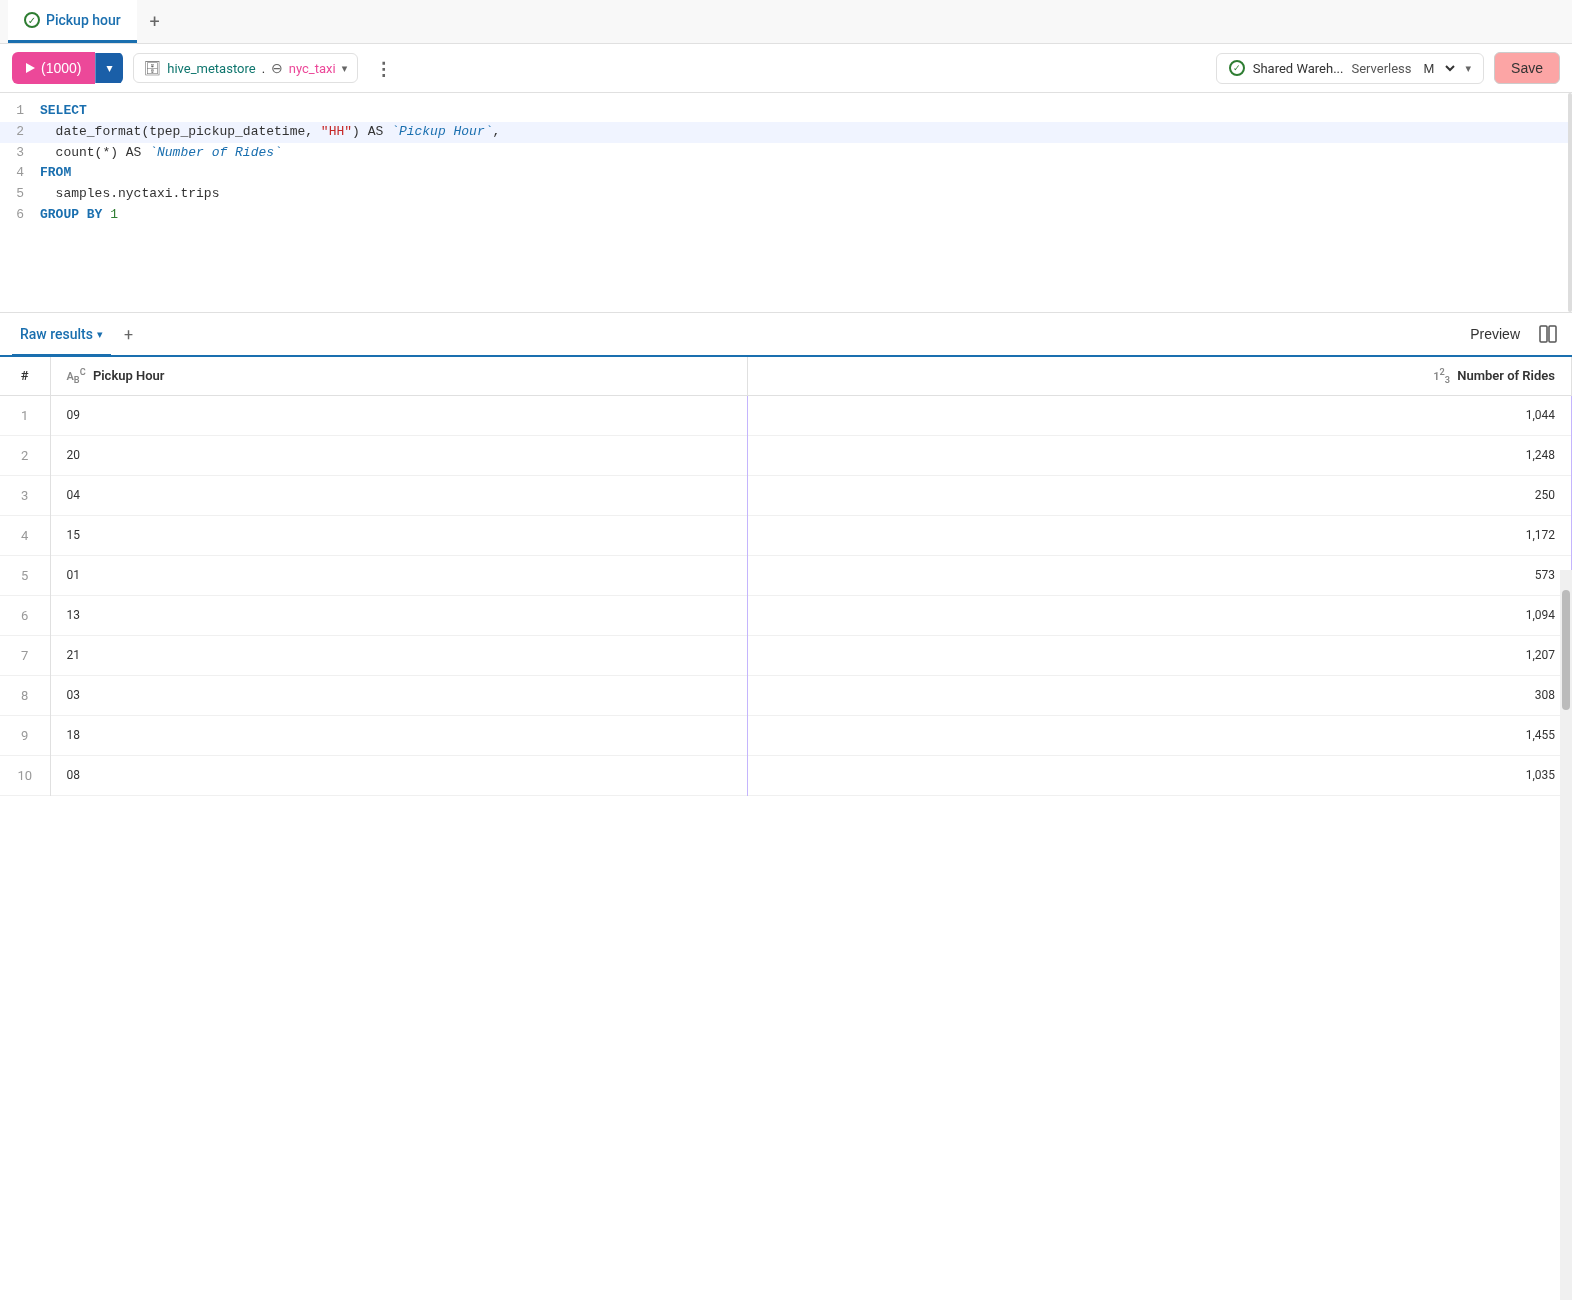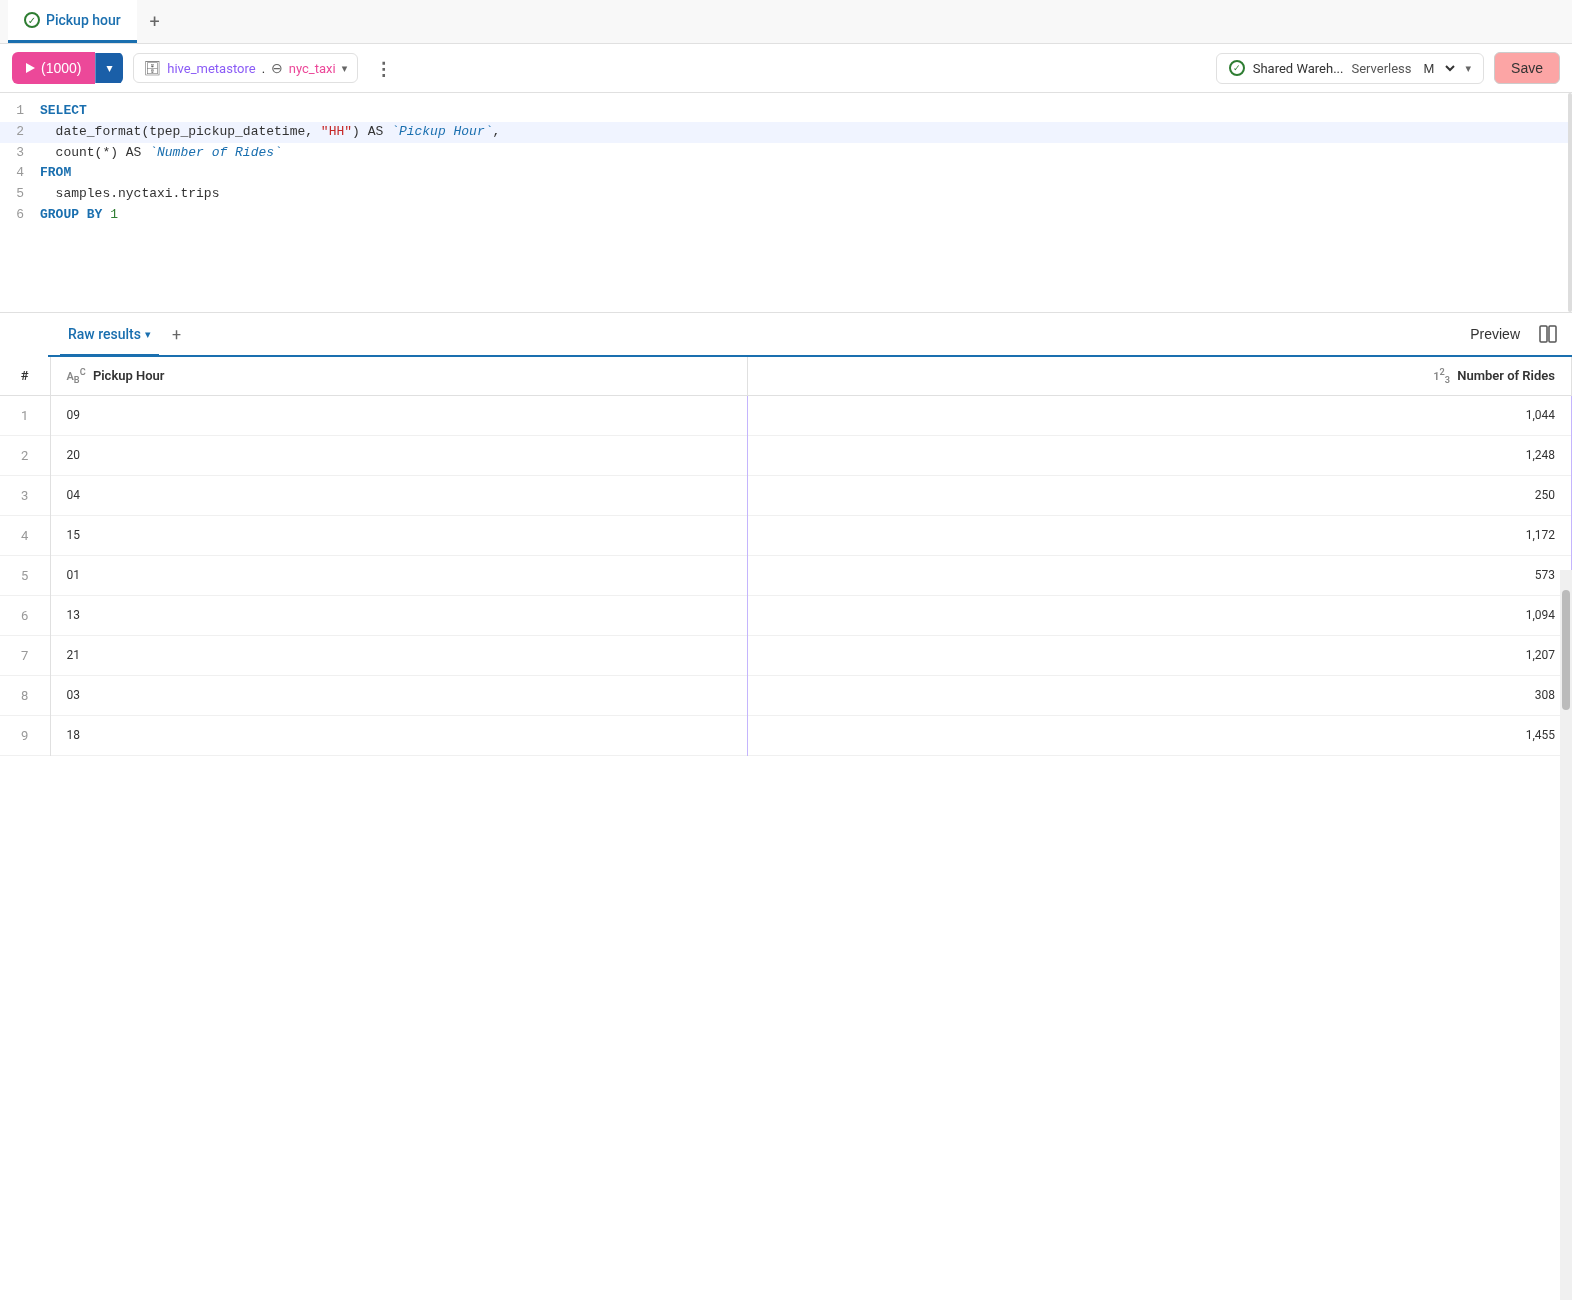--- a/index.html
+++ b/index.html
@@ -109,21 +109,21 @@
       border-radius: 6px;
       cursor: pointer;
       background: #fff;
       font-size: 13px;
       color: #333;
     }
     .db-icon {
       font-size: 14px;
       color: #666;
     }
-    .catalog-name { color: #8b5cf6; text-align: center; }
+    .catalog-name { color: #0f766e; text-align: center; }
     .schema-name { color: #ec4899; }
     .caret-icon { font-size: 11px; color: #666; }
 
     .more-btn {
       width: 32px;
       height: 32px;
       display: flex;
       align-items: center;
       justify-content: center;
       border-radius: 4px;
@@ -226,21 +226,20 @@
     }
 
     
     .results-bar {
       display: flex;
       align-items: center;
       padding: 0 12px;
       border-bottom: 2px solid #1a6faf;
       height: 44px;
       gap: 4px;
-      margin-left: 48px;
     }
     .results-tab {
       display: flex;
       align-items: center;
       gap: 4px;
       padding: 0 8px;
       color: #1a6faf;
       font-weight: 500;
       border-bottom: 2px solid #1a6faf;
       margin-bottom: -2px;
@@ -520,19 +519,24 @@
         <tr>
     <td>8</td>
     <td>03</td>
     <td class="num-val">308</td>
   </tr>
         <tr>
     <td>9</td>
     <td>18</td>
     <td class="num-val">1,455</td>
   </tr>
+        <tr>
+    <td>10</td>
+    <td>08</td>
+    <td class="num-val">1,035</td>
+  </tr>
       </tbody>
   </table>
 </div>
 
 <div class="scrollbar-right">
   <div class="scrollbar-thumb"></div>
 </div>
 
 </body></html>

